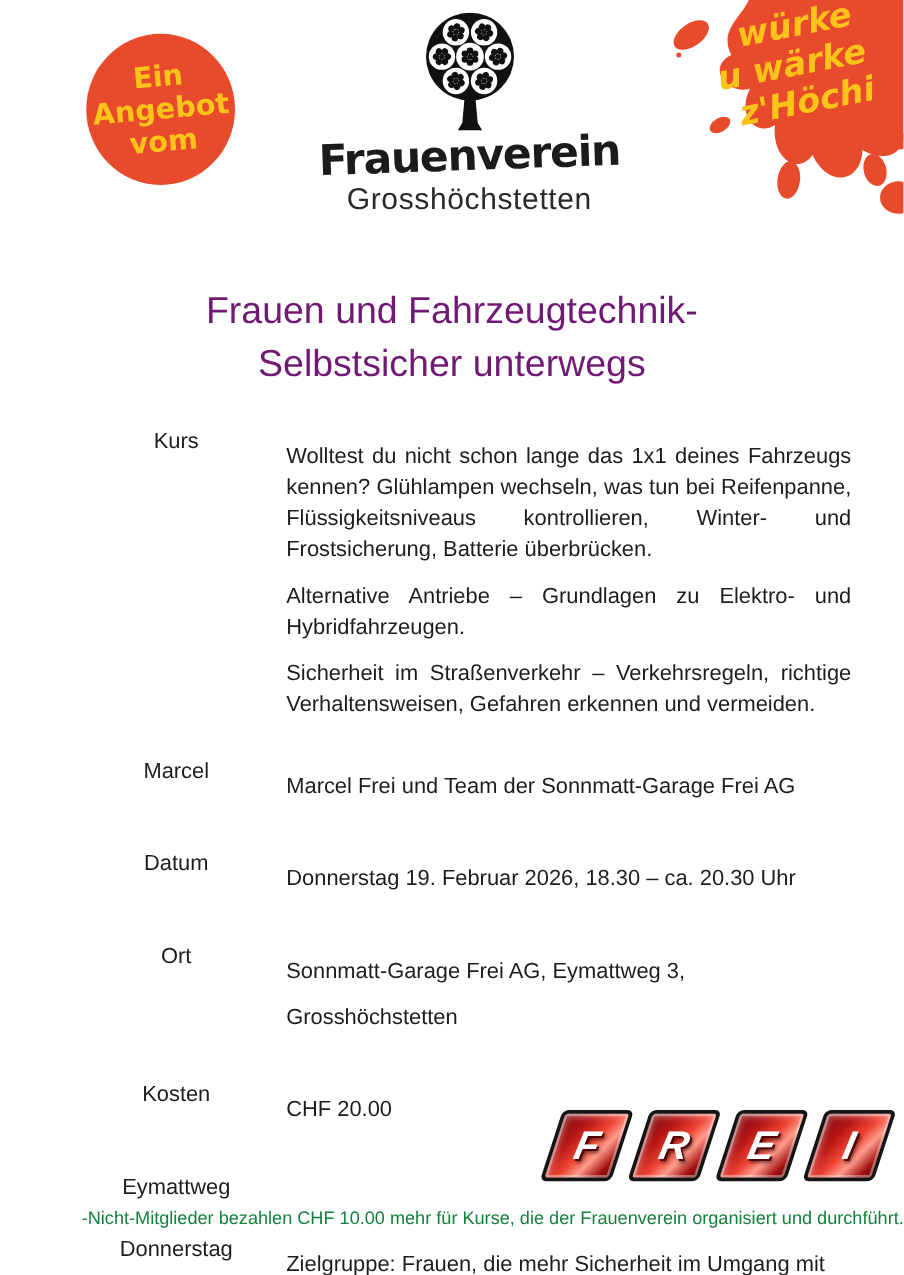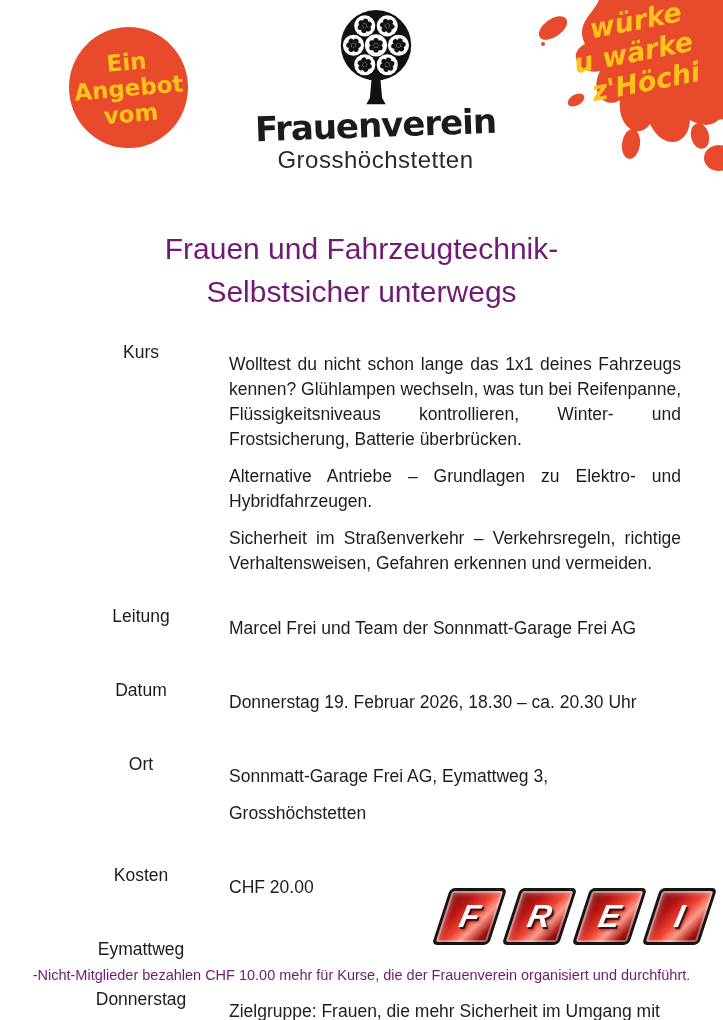--- a/index.html
+++ b/index.html
@@ -67,22 +67,22 @@
     box-shadow: inset 0 0 0 2px rgba(255,255,255,0.35), inset 3px 3px 5px rgba(255,255,255,0.35);
     display:flex; align-items:center; justify-content:center;
   }
   .frei-letter {
     transform:skewX(6deg); font-style:italic; font-weight:bold; font-size:32px;
     color:#ffffff; text-shadow:2px 2px 0 rgba(70,0,0,0.85), 3px 3px 3px rgba(0,0,0,0.5);
   }
 
   
   .footer {
-    position:absolute; top:967px; left:0; width:100%; text-align:center;
-    font-size:14.5px; color:#701a75;
+    position:absolute; top:967px; left:0; width:100%; text-align:right;
+    font-size:14.5px; color:#15803d;
   }
 </style>
 </head>
 <body>
 
 <div class="page">
 
   <div class="badge">
     <div class="badge-text">
       <div>Ein</div>
@@ -155,21 +155,21 @@
     <div class="row row-kurs">
       <div class="row-label">Kurs</div>
       <div class="row-value justify">
         <p>Wolltest du nicht schon lange das 1x1 deines Fahrzeugs kennen? Glühlampen wechseln, was tun bei Reifenpanne, Flüssigkeitsniveaus kontrollieren, Winter- und Frostsicherung, Batterie überbrücken.</p>
         <p>Alternative Antriebe – Grundlagen zu Elektro- und Hybridfahrzeugen.</p>
         <p>Sicherheit im Straßenverkehr – Verkehrsregeln, richtige Verhaltensweisen, Gefahren erkennen und vermeiden.</p>
       </div>
     </div>
 
     <div class="row">
-      <div class="row-label">Leitung</div>
+      <div class="row-label">Marcel</div>
       <div class="row-value">
         <p>Marcel Frei und Team der Sonnmatt-Garage Frei AG</p>
       </div>
     </div>
 
     <div class="row">
       <div class="row-label">Datum</div>
       <div class="row-value">
         <p>Donnerstag 19. Februar 2026, 18.30 – ca. 20.30 Uhr</p>
       </div>

